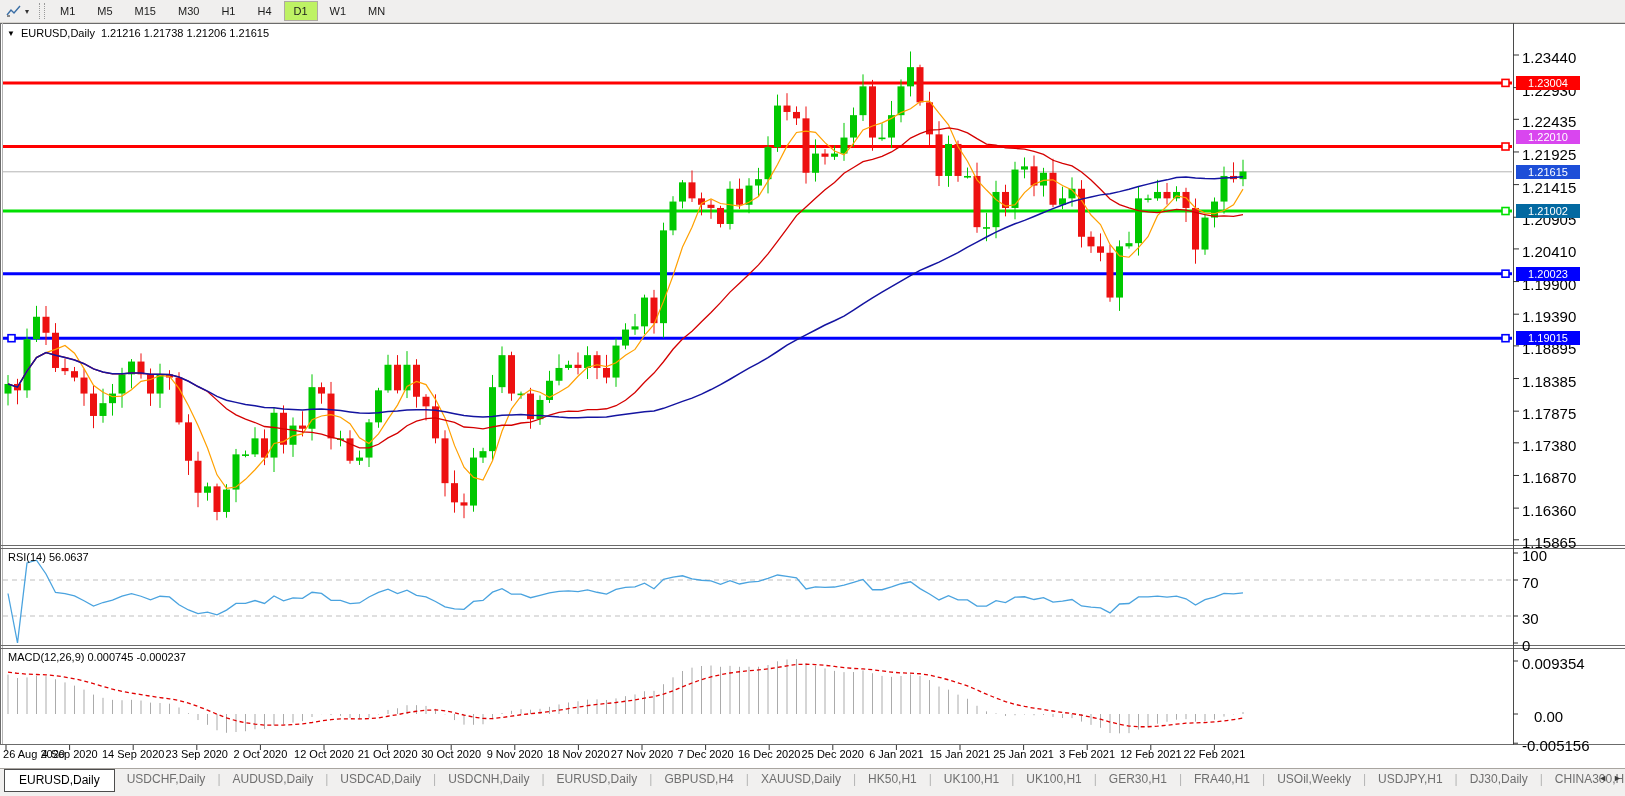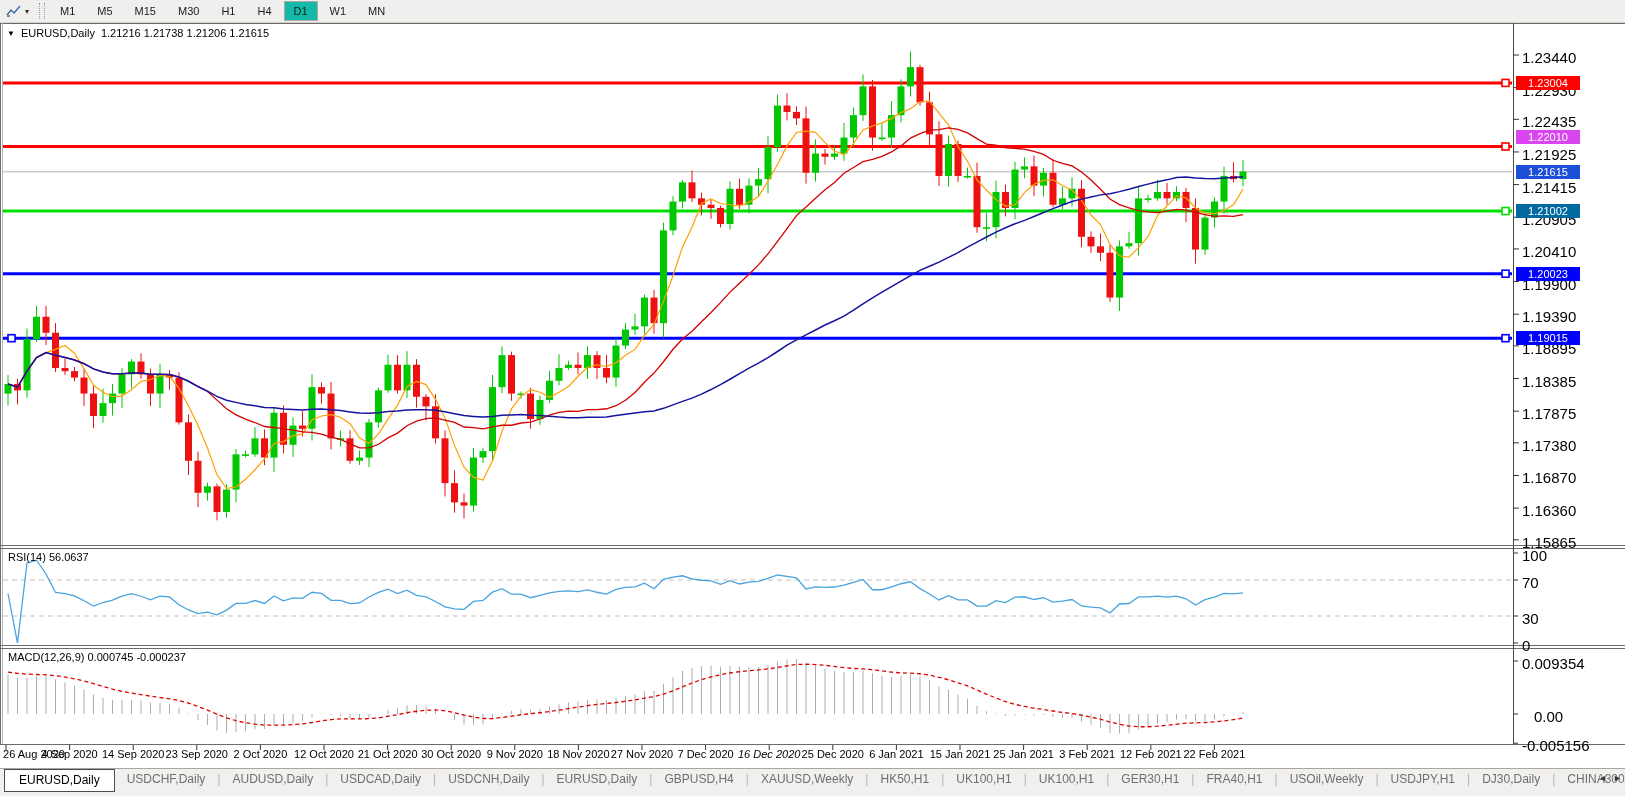--- a/index.html
+++ b/index.html
@@ -5,21 +5,21 @@
   html,body{margin:0;padding:0;width:1625px;height:796px;overflow:hidden;
     font-family:"Liberation Sans", sans-serif;background:#fff;position:relative;}
   
   #toolbar{position:absolute;left:0;top:0;width:1625px;height:22px;background:#f0efee;
     border-bottom:1px solid #d6d3ce;display:flex;align-items:center;z-index:30;}
   .grip{width:4px;height:16px;border-left:1px dotted #9a9a9a;border-right:1px dotted #9a9a9a;margin:0 4px 0 6px;}
   .tool-btn{display:flex;align-items:center;padding:2px 4px;margin-left:2px;}
   .tool-btn svg{display:block;}
   .dd-arrow{font-size:8px;color:#333;margin-left:3px;}
   .tf-btn{font-size:11px;color:#1c1c1c;padding:3px 9px;margin:0 1px;border:1px solid transparent;cursor:default;text-align:center;}
-  .tf-btn.active{background:#14b8a6;border:1px solid #aeaaa3;}
+  .tf-btn.active{background:#bef264;border:1px solid #aeaaa3;}
   
   #chart-area{position:absolute;left:0;top:23px;width:1625px;height:745px;background:#fff;}
   #chart-svg{position:absolute;left:0;top:23px;}
   .overlay{position:absolute;z-index:10;}
   #chart-title{left:7px;top:27px;font-size:11px;color:#000;display:flex;align-items:center;gap:6px;}
   #chart-title .arr{font-size:8px;color:#000;}
   #rsi-label{left:8px;top:551px;font-size:11px;color:#000;text-align:right;}
   #macd-label{left:8px;top:651px;font-size:11px;color:#000;}
   .tick-label{position:absolute;left:1522px;font-size:15px;color:#000;white-space:nowrap;z-index:5;}
   .line-label{position:absolute;left:1516px;width:64px;height:14px;font-size:11px;color:#fff;
@@ -581,21 +581,21 @@
     <div class="date-label" style="top: 748px; left: 95.2px;">14 Sep 2020</div>
     <div class="date-label" style="top: 748px; left: 158.8px;">23 Sep 2020</div>
     <div class="date-label" style="top: 748px; left: 222.4px;">2 Oct 2020</div>
     <div class="date-label" style="top: 748px; left: 286px;">12 Oct 2020</div>
     <div class="date-label" style="top: 748px; left: 349.6px;">21 Oct 2020</div>
     <div class="date-label" style="top: 748px; left: 413.2px;">30 Oct 2020</div>
     <div class="date-label" style="top: 748px; left: 476.8px;">9 Nov 2020</div>
     <div class="date-label" style="top: 748px; left: 540.4px;">18 Nov 2020</div>
     <div class="date-label" style="top: 748px; left: 604px;">27 Nov 2020</div>
     <div class="date-label" style="top: 748px; left: 667.6px;">7 Dec 2020</div>
-    <div class="date-label" style="top: 748px; left: 731.2px; font-style: italic;">16 Dec 2020</div>
+    <div class="date-label" style="top: 748px; left: 731.2px;">16 Dec 2020</div>
     <div class="date-label" style="top: 748px; left: 794.8px;">25 Dec 2020</div>
     <div class="date-label" style="top: 748px; left: 858.4px;">6 Jan 2021</div>
     <div class="date-label" style="top: 748px; left: 922px;">15 Jan 2021</div>
     <div class="date-label" style="top: 748px; left: 985.6px;">25 Jan 2021</div>
     <div class="date-label" style="top: 748px; left: 1049.2px;">3 Feb 2021</div>
     <div class="date-label" style="top: 748px; left: 1112.8px;">12 Feb 2021</div>
     <div class="date-label" style="top: 748px; left: 1176.4px;">22 Feb 2021</div>
     <div class="line-label" style="top: 75.904px; background: rgb(255, 0, 0);">1.23004</div>
     <div class="line-label" style="top: 130px; background: #d946ef;">1.22010</div>
     <div class="line-label" style="top: 204.032px; background: #0369a1;">1.21002</div>
@@ -611,21 +611,21 @@
     <span class="tab">AUDUSD,Daily</span>
     <span class="tab-sep">|</span>
     <span class="tab">USDCAD,Daily</span>
     <span class="tab-sep">|</span>
     <span class="tab">USDCNH,Daily</span>
     <span class="tab-sep">|</span>
     <span class="tab">EURUSD,Daily</span>
     <span class="tab-sep">|</span>
     <span class="tab">GBPUSD,H4</span>
     <span class="tab-sep">|</span>
-    <span class="tab">XAUUSD,Weekly</span>
+    <span class="tab">XAUUSD,Daily</span>
     <span class="tab-sep">|</span>
     <span class="tab">HK50,H1</span>
     <span class="tab-sep">|</span>
     <span class="tab">UK100,H1</span>
     <span class="tab-sep">|</span>
     <span class="tab">UK100,H1</span>
     <span class="tab-sep">|</span>
     <span class="tab">GER30,H1</span>
     <span class="tab-sep">|</span>
     <span class="tab">FRA40,H1</span>

